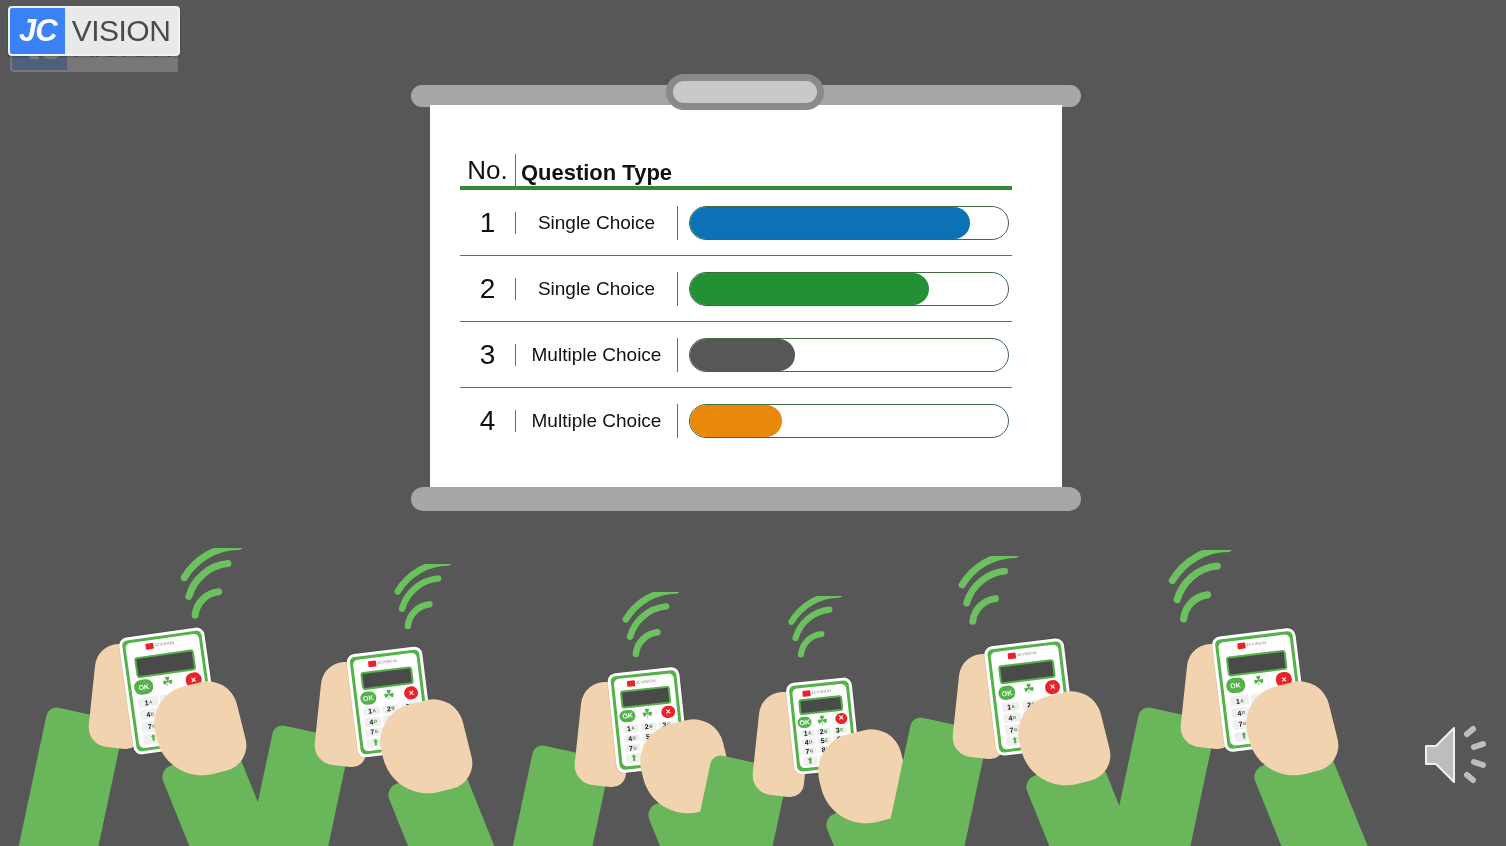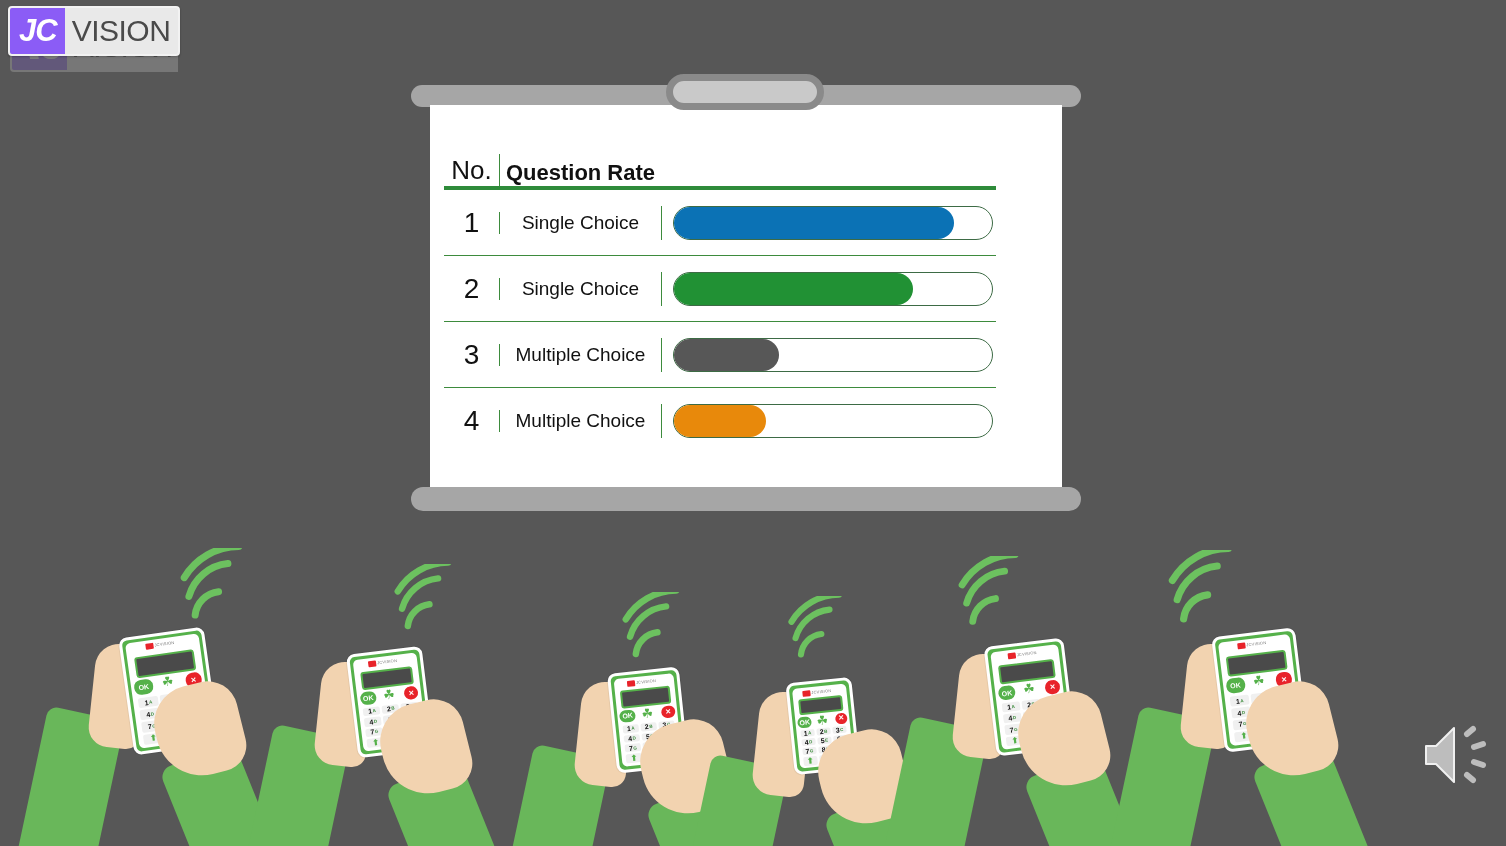--- a/index.html
+++ b/index.html
@@ -14,21 +14,21 @@
   .logo-wrap{
     position:absolute; left:8px; top:6px; width:172px; height:62px;
   }
   .logo-box{
     position:absolute; left:0; top:0; width:172px; height:50px;
     background:#e9e9e9; border:2px solid #f2f2f2; border-radius:4px;
     display:flex; align-items:stretch; overflow:hidden;
     box-shadow:0 1px 2px rgba(0,0,0,.35);
   }
   .logo-jc{
-    background:#8b5cf6; color:#ffffff; font-weight:bold; font-style:italic;
+    background:#3b82f6; color:#ffffff; font-weight:bold; font-style:italic;
     font-size:31px; line-height:46px; padding:0 8px 0 9px; letter-spacing:-1px;
     font-family:"Liberation Sans", sans-serif;
   }
   .logo-vision{
     color:#4a4a4a; font-weight:normal; font-size:30px; line-height:46px;
     padding:0 8px 0 7px; letter-spacing:-.5px;
   }
   .logo-reflect{
     position:absolute; left:2px; top:50px; width:168px; height:16px;
     overflow:hidden; opacity:.22;
@@ -50,21 +50,21 @@
     position:absolute; left:430px; top:105px; width:632px; height:385px;
     background:#ffffff;
   }
   .screen-bottom-bar{
     position:absolute; left:411px; top:487px; width:670px; height:24px;
     background:#a6a6a6; border-radius:12px;
   }
 
   
   .tbl{
-    position:absolute; left:444px; top:150px; width:552px;
+    position:absolute; left:460px; top:150px; width:552px;
   }
   .thead{
     display:flex; align-items:flex-end; height:36px;
   }
   .trow{
     display:flex; align-items:center; height:65px;
   }
   .c-no{
     width:55px; text-align:center; flex:0 0 55px;
   }
@@ -187,21 +187,21 @@
 <div class="screen-mount"></div>
 <div class="screen-bottom-bar"></div>
 
 <div class="tbl">
 
   <div class="thead">
     <div class="c-no">
         <span class="h-no">No.</span>
       </div>
     <div class="c-type">
-        <span class="h-bold">Question Rate</span>
+        <span class="h-bold">Question Type</span>
       </div>
   </div>
   <div class="head-rule" style="background: rgb(46, 139, 58);"></div>
 
   <div class="trow">
     <div class="c-no"><span class="cell-no">1</span></div>
     <div class="c-type"><span class="cell-type">Single Choice</span></div>
     <div class="c-prog">
       <div class="track">
         <div class="fill" id="fill0" style="width: 88%; background: rgb(11, 114, 181);"></div>

